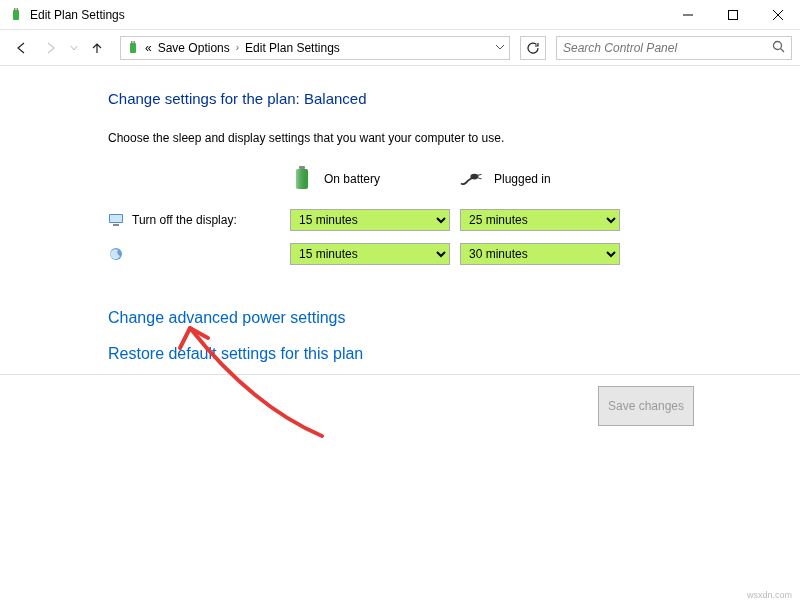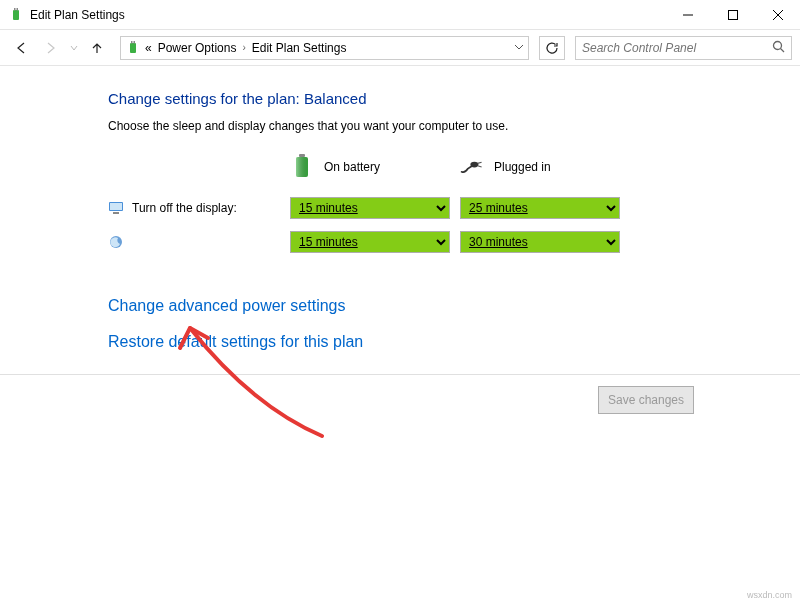--- a/index.html
+++ b/index.html
@@ -88,21 +88,21 @@
     .breadcrumb .app-icon-sm { width: 16px; height: 16px; display: flex; }
     .bc-end { margin-left: auto; display: flex; align-items: center; gap: 6px; }
     .bc-end .drop { color: #555; }
     .refresh-btn {
       width: 26px; height: 24px;
       border: 1px solid #ccc;
       display: flex; align-items: center; justify-content: center;
       margin-right: 6px;
     }
     .search-box {
-      width: 217px; height: 24px;
+      width: 236px; height: 24px;
       border: 1px solid #ccc;
       display: flex;
       align-items: center;
       padding: 0 6px;
     }
     .search-box input {
       flex: 1;
       border: none;
       outline: none;
       font-family: inherit;
@@ -113,21 +113,21 @@
     }
     .search-box .mag { color: #666; }
     
     .content {
       padding: 24px 0 0 108px;
     }
     .heading {
       color: #003399;
       font-size: 15px;
       font-weight: 400;
-      margin-bottom: 12px;
+      margin-bottom: 24px;
     }
     .subheading {
       font-size: 12px;
       color: #000;
       margin-bottom: 22px;
     }
     .table {
       display: grid;
       grid-template-columns: 182px 170px 170px;
       row-gap: 12px;
@@ -147,25 +147,24 @@
     .row-label {
       display: flex;
       align-items: center;
       gap: 8px;
     }
     .row-label .sm-icon { width: 16px; height: 16px; display: flex; }
     select {
       width: 160px;
       height: 22px;
       border: 1px solid #adadad;
-      background: #84cc16;
+      background: #bef264;
       font-family: inherit;
       font-size: 12px;
       padding: 0 4px;
-      text-decoration: underline;
     }
     .links {
       margin-top: 44px;
     }
     .link {
       color: #0066cc;
       font-size: 16px;
       display: block;
       margin-bottom: 18px;
       cursor: pointer;
@@ -180,21 +179,21 @@
     }
     .footer-buttons {
       position: absolute;
       top: 386px;
       right: 106px;
       display: flex;
       gap: 12px;
     }
     .btn-std {
       width: 96px;
-      height: 28px;
+      height: 40px;
       border: 1px solid #adadad;
       background: #e6e6e6;
       font-family: inherit;
       font-size: 12px;
       display: flex;
       align-items: center;
       justify-content: center;
       cursor: pointer;
     }
     .btn-std.disabled {
@@ -276,21 +275,21 @@
 
   <div class="breadcrumb">
     <span class="app-icon-sm">
       <svg viewBox="0 0 16 16">
         <rect x="5" y="3" width="6" height="10" rx="1" fill="#3cb043"></rect>
         <rect x="6" y="1" width="1.5" height="2.5" fill="#888"></rect>
         <rect x="8.5" y="1" width="1.5" height="2.5" fill="#888"></rect>
       </svg>
     </span>
     <span class="crumb">«</span>
-    <span class="crumb">Power Options</span>
+    <span class="crumb">Save Options</span>
     <span class="sep">›</span>
     <span class="crumb">Edit Plan Settings</span>
     <span class="bc-end">
       <span class="drop">
         <svg width="10" height="10" viewBox="0 0 10 10">
             <path d="M1 3 L5 7 L9 3" fill="none" stroke="#555" stroke-width="1"></path>
           </svg>
       </span>
     </span>
   </div>
@@ -308,21 +307,21 @@
       <svg width="13" height="13" viewBox="0 0 13 13" fill="none" stroke="#666" stroke-width="1.3">
         <circle cx="5.5" cy="5.5" r="4"></circle>
           <line x1="8.5" y1="8.5" x2="12" y2="12"></line>
       </svg>
     </span>
   </div>
 </div>
 
 <div class="content">
   <div class="heading">Change settings for the plan: Balanced</div>
-  <div class="subheading">Choose the sleep and display changes that you want your computer to use.</div>
+  <div class="subheading">Choose the sleep and display settings that you want your computer to use.</div>
 
   <div class="table">
 
     <div></div>
     <div class="col-header">
       <span class="icon">
         <svg width="20" height="28" viewBox="0 0 20 28">
           <rect x="4" y="4" width="12" height="20" rx="2" fill="#3cb043"></rect>
           <rect x="4" y="4" width="12" height="20" rx="2" fill="url(#g1)"></rect>
           <rect x="7" y="1" width="6" height="3" rx="1" fill="#888"></rect>

